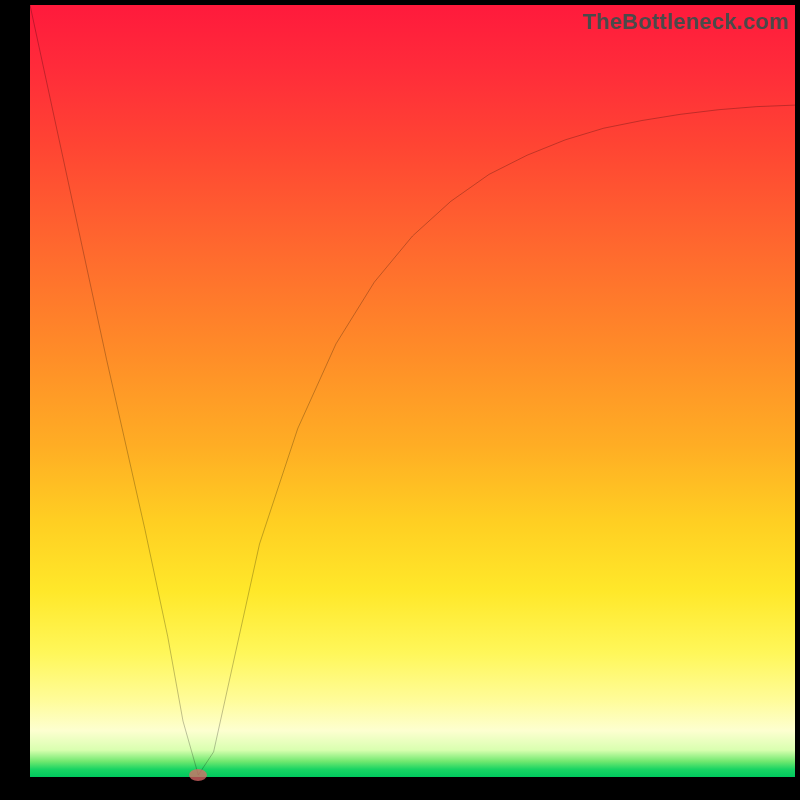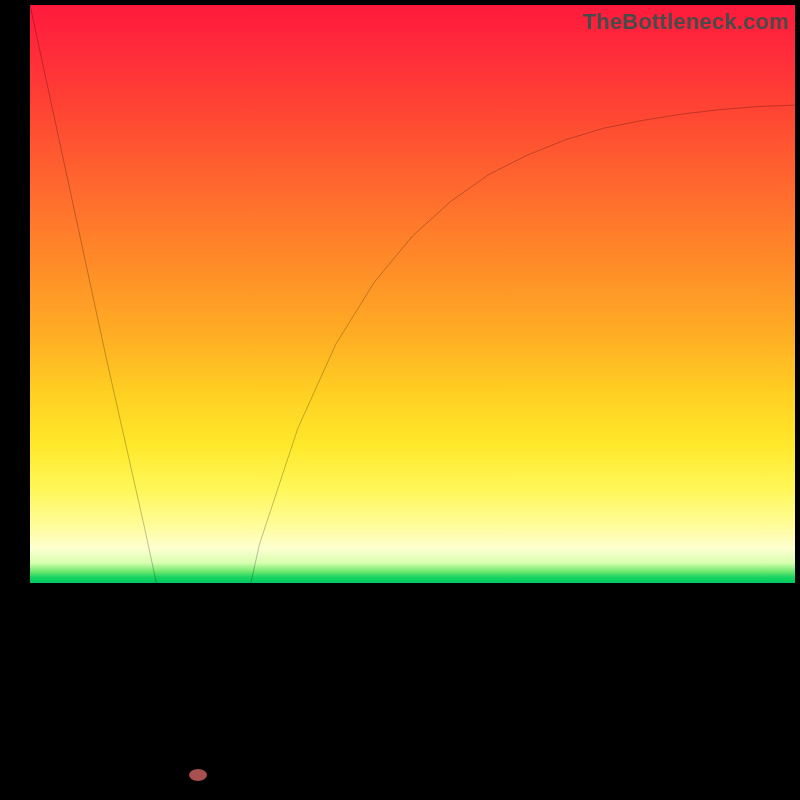--- a/index.html
+++ b/index.html
@@ -15,21 +15,21 @@
     position: relative;
     width: 800px;
     height: 800px;
     background: #000;
   }
   .plot {
     position: absolute;
     left: 30px;
     top: 5px;
     width: 765px;
-    height: 578px;
+    height: 772px;
     
     background: linear-gradient(
       to bottom,
       #ff1a3c 0%,
       #ff2b3a 8%,
       #ff4433 18%,
       #ff6a2e 32%,
       #ff8c28 45%,
       #ffad24 57%,
       #ffcf22 67%,

